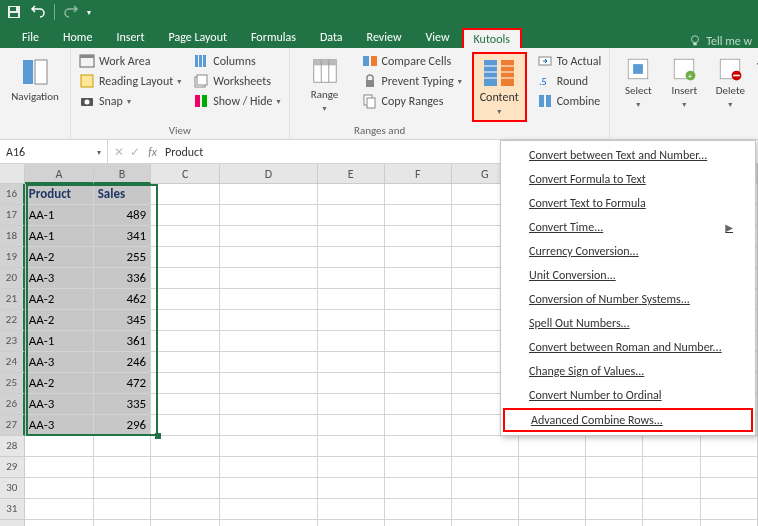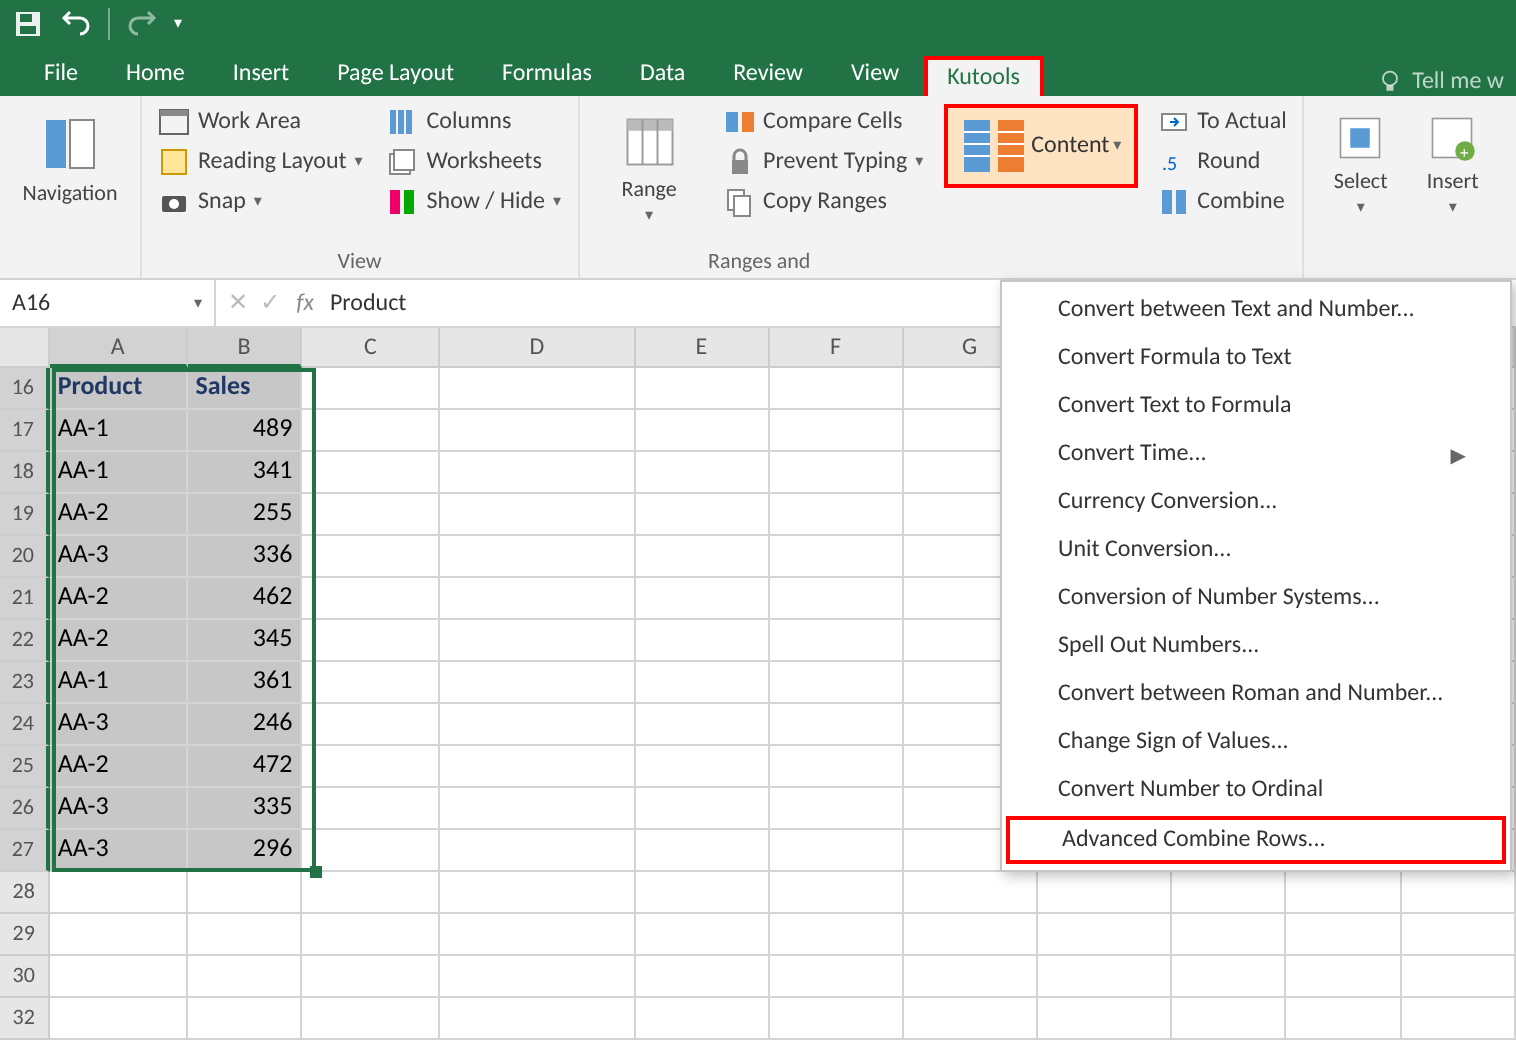--- a/index.html
+++ b/index.html
@@ -18,21 +18,21 @@
   .tell-me { margin-left: auto; color: rgba(255,255,255,0.7); display:flex; align-items:center; gap:4px; padding-right:6px; }
   
   
   .ribbon { height: 92px; background: #f3f3f3; border-bottom: 1px solid #d4d4d4; display: flex; position: relative; }
   .group { border-right: 1px solid #e0e0e0; padding: 4px 6px 0 6px; display:flex; flex-direction:column; height:100%; }
   .group-body { flex:1; display:flex; align-items:flex-start; }
   .group-label { text-align:center; font-size:11px; color:#666; padding-bottom:2px; }
   .vstack { display:flex; flex-direction:column; gap:2px; }
   .btn-row { display:flex; align-items:center; gap:4px; font-size:12px; color:#444; padding:1px 2px; white-space:nowrap; }
   .big-btn { display:flex; flex-direction:column; align-items:center; justify-content:center; width:58px; padding:4px 2px; gap:2px; font-size:11px; color:#444; }
-  .content-btn { border:2px solid #ff0000; background:#fde3c2; padding:4px 6px; display:flex; flex-direction:row; align-items:center; gap:2px; }
+  .content-btn { border:2px solid #ff0000; background:#fde3c2; padding:4px 6px; display:flex; flex-direction:column; align-items:center; gap:2px; }
   .drop-caret { font-size:8px; color:#666; }
   
   
   .formula-bar { height:24px; border-bottom:1px solid #d4d4d4; display:flex; align-items:stretch; }
   .name-box { width:108px; border-right:1px solid #d4d4d4; display:flex; align-items:center; padding:0 6px; font-size:12px; justify-content:space-between; }
   .fx-area { display:flex; align-items:center; flex:1; padding:0 6px; gap:8px; }
   .fx-label { font-style:italic; color:#888; }
   .formula-val { font-size:12px; }
   .fx-btn-group { display:flex; align-items:center; gap:6px; color:#bbb; }
   
@@ -47,21 +47,21 @@
   .row-h.sel { background:#d2d2d2; border-right:2px solid #217346; }
   .cell { border-right:1px solid #d4d4d4; border-bottom:1px solid #d4d4d4; padding:0 4px; font-size:13px; color:#000; line-height:20px; overflow:hidden; white-space:nowrap; }
   .cell.header { font-weight:bold; color:#203864; background:#c7c7c7; }
   .cell.selA { background:#c7c7c7; }
   .cell.selB { background:#c7c7c7; text-align:right; }
   .selection-border { position:absolute; border:2px solid #217346; pointer-events:none; }
   .sel-handle { position:absolute; width:6px; height:6px; background:#217346; }
   
   
   .dropdown { position:absolute; left:500px; top:140px; width:256px; background:#fff; border:1px solid #c6c6c6; box-shadow:2px 2px 6px rgba(0,0,0,0.25); font-size:12px; padding:2px 0; }
-  .menu-item { padding:5px 22px 5px 28px; color:#333; display:flex; align-items:flex-end; justify-content:space-between; }
+  .menu-item { padding:5px 22px 5px 28px; color:#333; display:flex; align-items:flex-end; justify-content:space-between;text-decoration:underline; }
   .menu-highlight { border:2.5px solid #ff0000; margin:1px 2px; padding:3px 20px 3px 26px; }
   .menu-arrow { font-size:10px; color:#666; }
   
   .icon16 { width:16px; height:16px; }
 </style>
 </head>
 <body>
 
 <div class="title-bar">
   <span class="tb-item">
@@ -535,20 +535,34 @@
         <div class="cell" style="width: 102px;"></div>
         <div class="cell" style="width: 70px;"></div>
         <div class="cell" style="width: 70px;"></div>
         <div class="cell" style="width: 70px;"></div>
         <div class="cell" style="width: 70px;"></div>
         <div class="cell" style="width: 60px;"></div>
         <div class="cell" style="width: 60px;"></div>
         <div class="cell" style="width: 60px;"></div>
       </div>
       <div class="row">
+        <div class="row-h">31</div>
+        <div class="cell" style="width: 72px;"></div>
+        <div class="cell" style="width: 60px;"></div>
+        <div class="cell" style="width: 72px;"></div>
+        <div class="cell" style="width: 102px;"></div>
+        <div class="cell" style="width: 70px;"></div>
+        <div class="cell" style="width: 70px;"></div>
+        <div class="cell" style="width: 70px;"></div>
+        <div class="cell" style="width: 70px;"></div>
+        <div class="cell" style="width: 60px;"></div>
+        <div class="cell" style="width: 60px;"></div>
+        <div class="cell" style="width: 60px;"></div>
+      </div>
+      <div class="row">
         <div class="row-h">32</div>
         <div class="cell" style="width: 72px;"></div>
         <div class="cell" style="width: 60px;"></div>
         <div class="cell" style="width: 72px;"></div>
         <div class="cell" style="width: 102px;"></div>
         <div class="cell" style="width: 70px;"></div>
         <div class="cell" style="width: 70px;"></div>
         <div class="cell" style="width: 70px;"></div>
         <div class="cell" style="width: 70px;"></div>
         <div class="cell" style="width: 60px;"></div>

